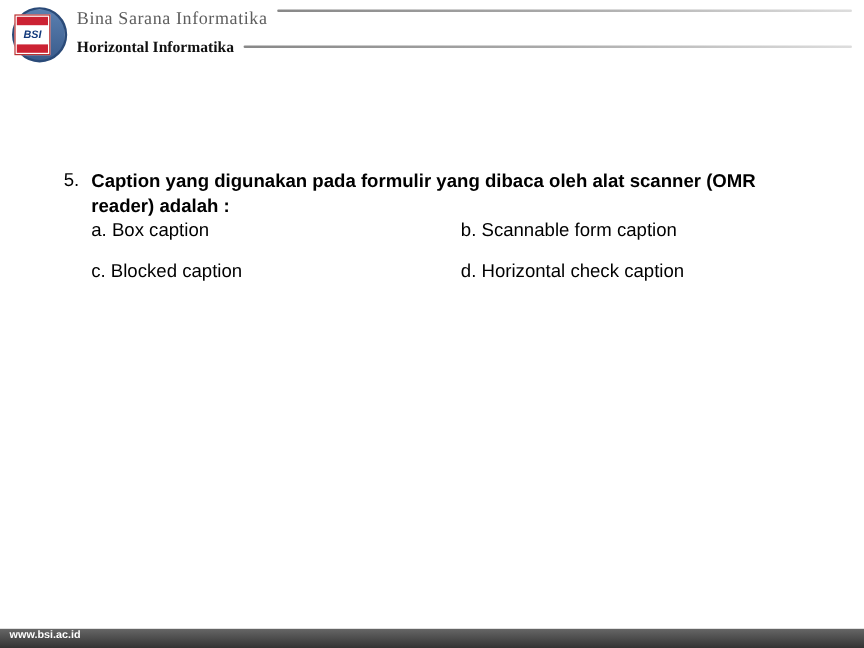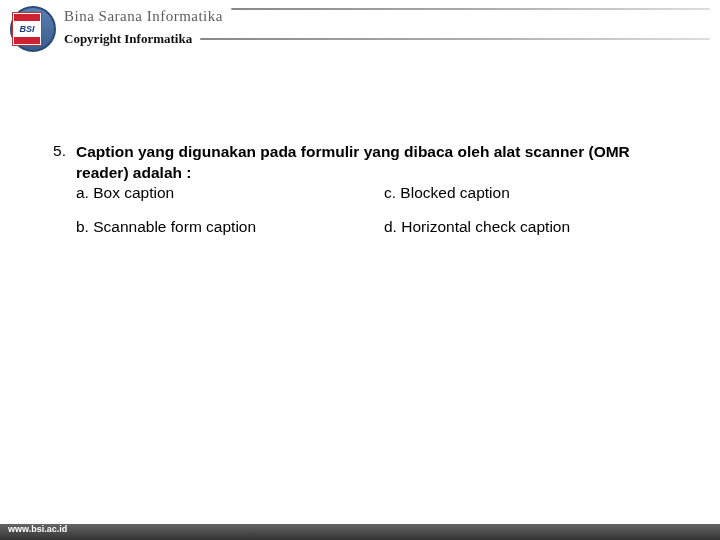--- a/index.html
+++ b/index.html
@@ -128,34 +128,34 @@
       <div class="mid">BSI</div>
       <div class="bot"></div>
     </div>
   </div>
   <div class="header-text">
     <div class="org-line">
       <span class="org-name">Bina Sarana Informatika</span>
       <span class="org-rule"></span>
     </div>
     <div class="dept-line">
-      <span class="dept-name">Copyright Informatika</span>
+      <span class="dept-name">Horizontal Informatika</span>
       <span class="dept-rule"></span>
     </div>
   </div>
 </div>
 
 <div class="content">
   <div class="question-row">
     <div class="q-num">5.</div>
     <div class="q-text">Caption yang digunakan pada formulir yang dibaca oleh alat scanner (OMR reader) adalah :</div>
   </div>
   <div class="options">
     <div>a. Box caption</div>
+    <div>b. Scannable form caption</div>
     <div>c. Blocked caption</div>
-    <div>b. Scannable form caption</div>
     <div>d. Horizontal check caption</div>
   </div>
 </div>
 
 <div class="footer">
   <span>www.bsi.ac.id</span>
 </div>
 
 </body></html>

